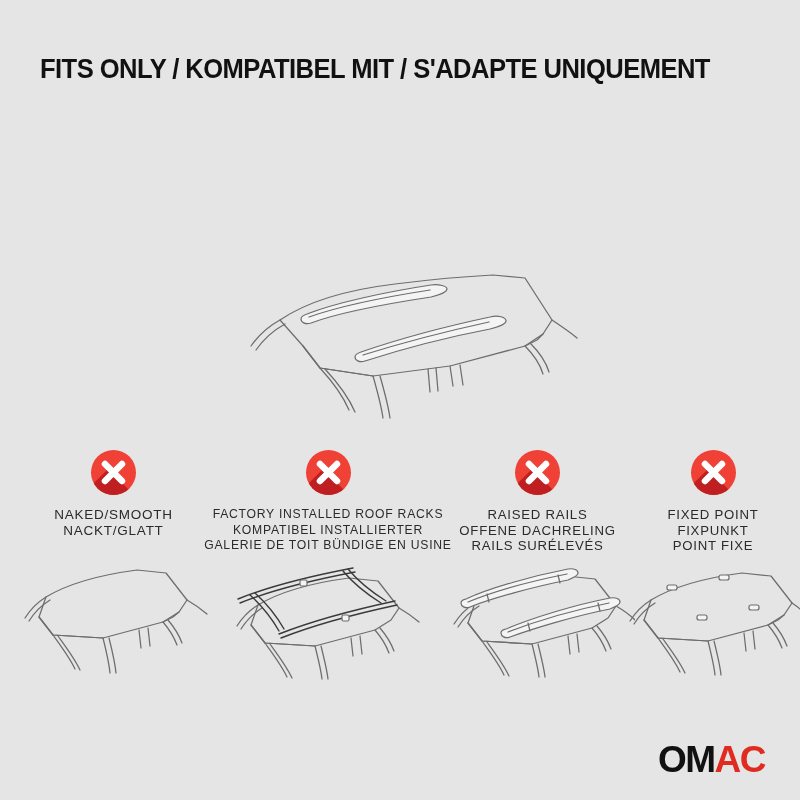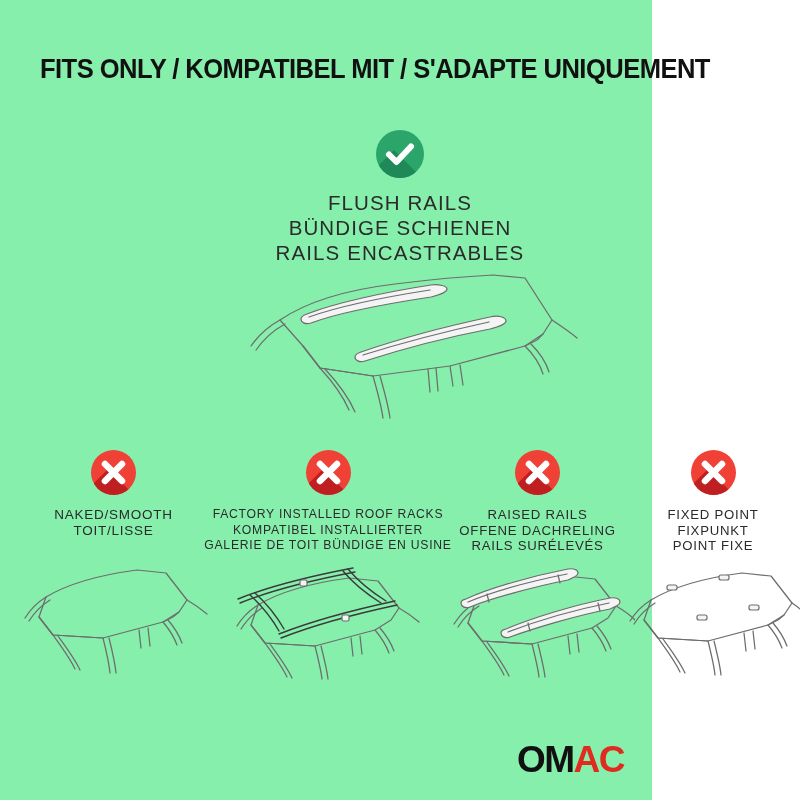--- a/index.html
+++ b/index.html
@@ -10,23 +10,23 @@
     width: 800px;
     height: 800px;
     background: #ffffff;
     font-family: "Liberation Sans", sans-serif;
     overflow: hidden;
     position: relative;
   }
 
   #page {
     position: relative;
-    width: 652px;
+    width: 800px;
     height: 800px;
-    background: #86efac;
+    background: #e5e5e5;
   }
 
   
   .title {
     position: absolute;
     left: 40px;
     top: 53px;
     width: 740px;
     font-size: 27.5px;
     font-weight: bold;
@@ -133,21 +133,21 @@
   .cell-3 { left: 620px; width: 180px; }
 
   .cell-0 .cell-lines { font-size: 13.5px; }
   .cell-1 .cell-lines { font-size: 12.2px; }
   .cell-2 .cell-lines { font-size: 13.2px; }
   .cell-3 .cell-lines { font-size: 13.2px; }
 
   
   .logo {
     position: absolute;
-    right: 28px;
+    right: 35px;
     bottom: 22px;
     font-size: 37px;
     font-weight: bold;
     letter-spacing: -1.5px;
     font-family: "Liberation Sans", sans-serif;
     line-height: 1;
   }
   .logo .om { color: #111111; }
   .logo .ac { color: #e02b20; }
 
@@ -173,35 +173,20 @@
     stroke-linejoin: round;
   }
 </style>
 </head>
 <body>
 
 <div id="page">
 
   <div class="title">FITS ONLY / KOMPATIBEL MIT / S'ADAPTE UNIQUEMENT</div>
 
-  <div class="primary">
-
-    <span class="icon-circle green">
-      <span class="shadow"></span>
-      <svg class="glyph" viewBox="0 0 48 48">
-        <path d="M13 24.5 L20.5 32 L35 16.5" fill="none" stroke="#ffffff" stroke-width="6" stroke-linecap="round" stroke-linejoin="round"></path>
-      </svg>
-    </span>
-
-    <div class="primary-lines">
-      <span class="ln">FLUSH RAILS</span>
-      <span class="ln">BÜNDIGE SCHIENEN</span>
-      <span class="ln">RAILS ENCASTRABLES</span>
-    </div>
-  </div>
 
   <div class="main-illu">
     <svg viewBox="0 0 370 165" width="370" height="165">
 
       <path class="stroke" d="M55 52 C80 35 120 22 170 16 C210 11 248 8 268 7
                               L300 10 L327 52 L318 66 L300 78 L225 98 L148 108
                               L95 100 L78 78 Z"></path>
 
       <path class="stroke" d="M78 78 L95 100 L148 108"></path>
 
@@ -238,21 +223,21 @@
       <div class="icon-wrap">
         <span class="icon-circle red">
           <span class="shadow"></span>
           <svg class="glyph" viewBox="0 0 45 45">
             <path d="M14 14 L31 31 M31 14 L14 31" fill="none" stroke="#ffffff" stroke-width="6.5" stroke-linecap="round"></path>
           </svg>
         </span>
       </div>
       <div class="cell-lines">
         <span class="ln">NAKED/SMOOTH</span>
-        <span class="ln">TOIT/LISSE</span>
+        <span class="ln">NACKT/GLATT</span>
       </div>
       <div class="cell-illu" style="top:105px;">
         <svg viewBox="0 0 205 125" width="205" height="125">
           <path class="stroke" d="M35 42 C55 30 88 20 126 15 L155 18 L176 45 L168 57 L152 67 L92 83 L42 80 L28 62 Z"></path>
           <path class="stroke" d="M28 62 L42 80 L92 83"></path>
           <path class="stroke" d="M35 42 C27 47 19 55 14 63"></path>
           <path class="stroke" d="M39 45 C31 50 23 58 18 66"></path>
           <path class="stroke" d="M42 80 C50 91 59 103 64 114"></path>
           <path class="stroke" d="M47 81 C55 92 64 104 69 115"></path>
           <path class="stroke" d="M92 83 C95 95 98 107 99 118"></path>

